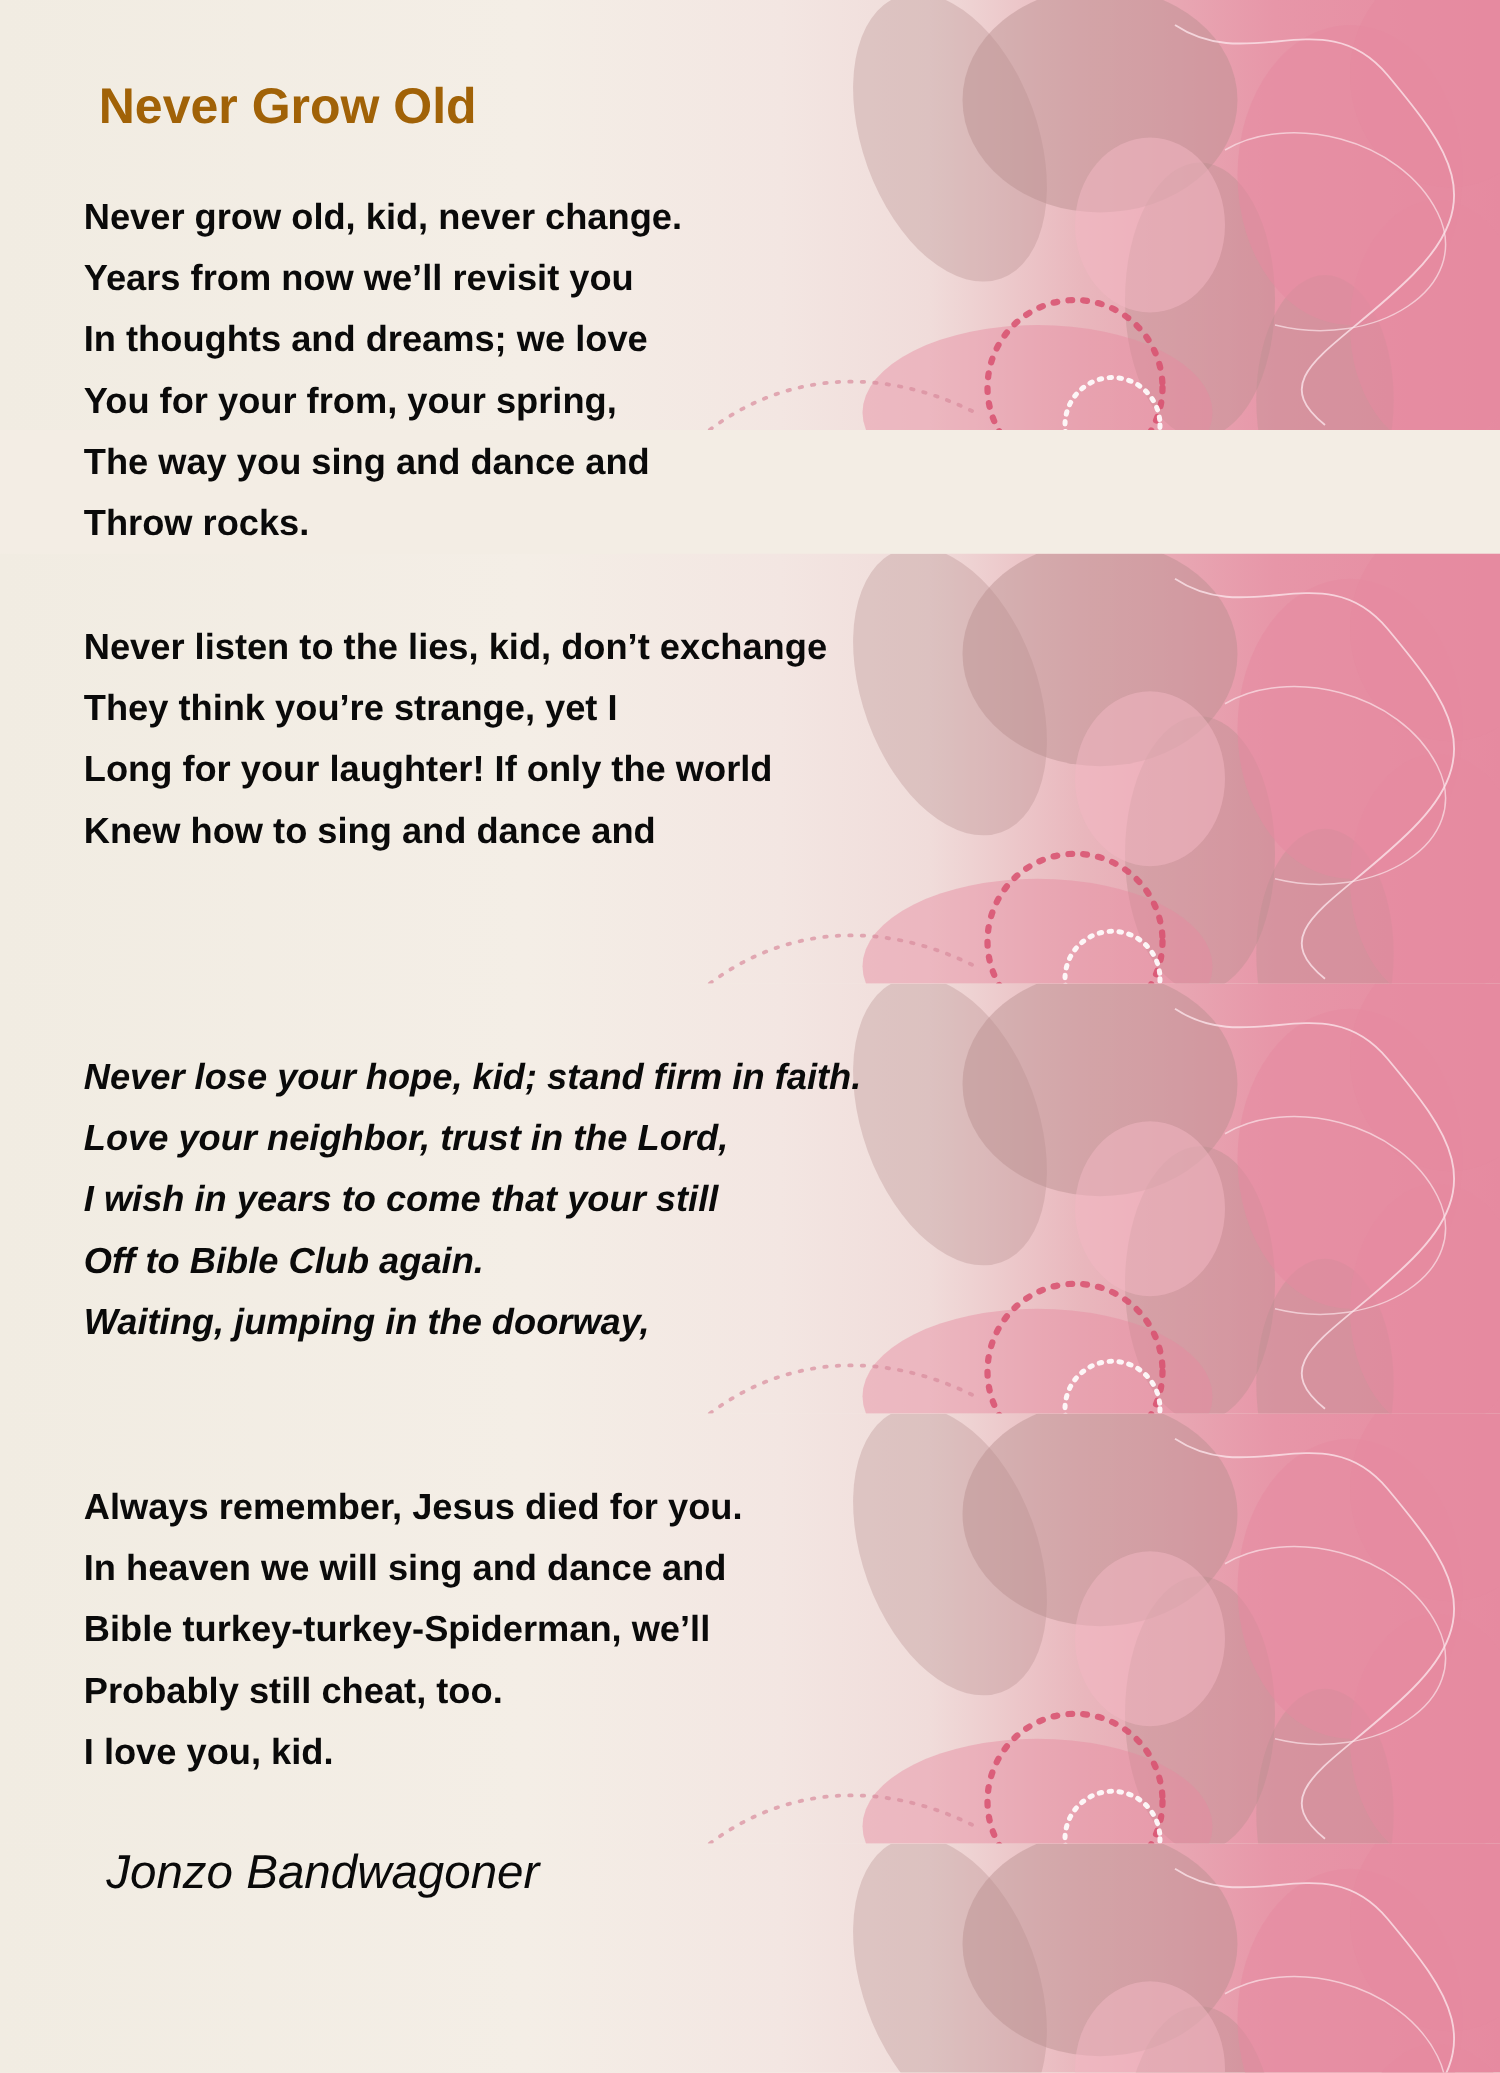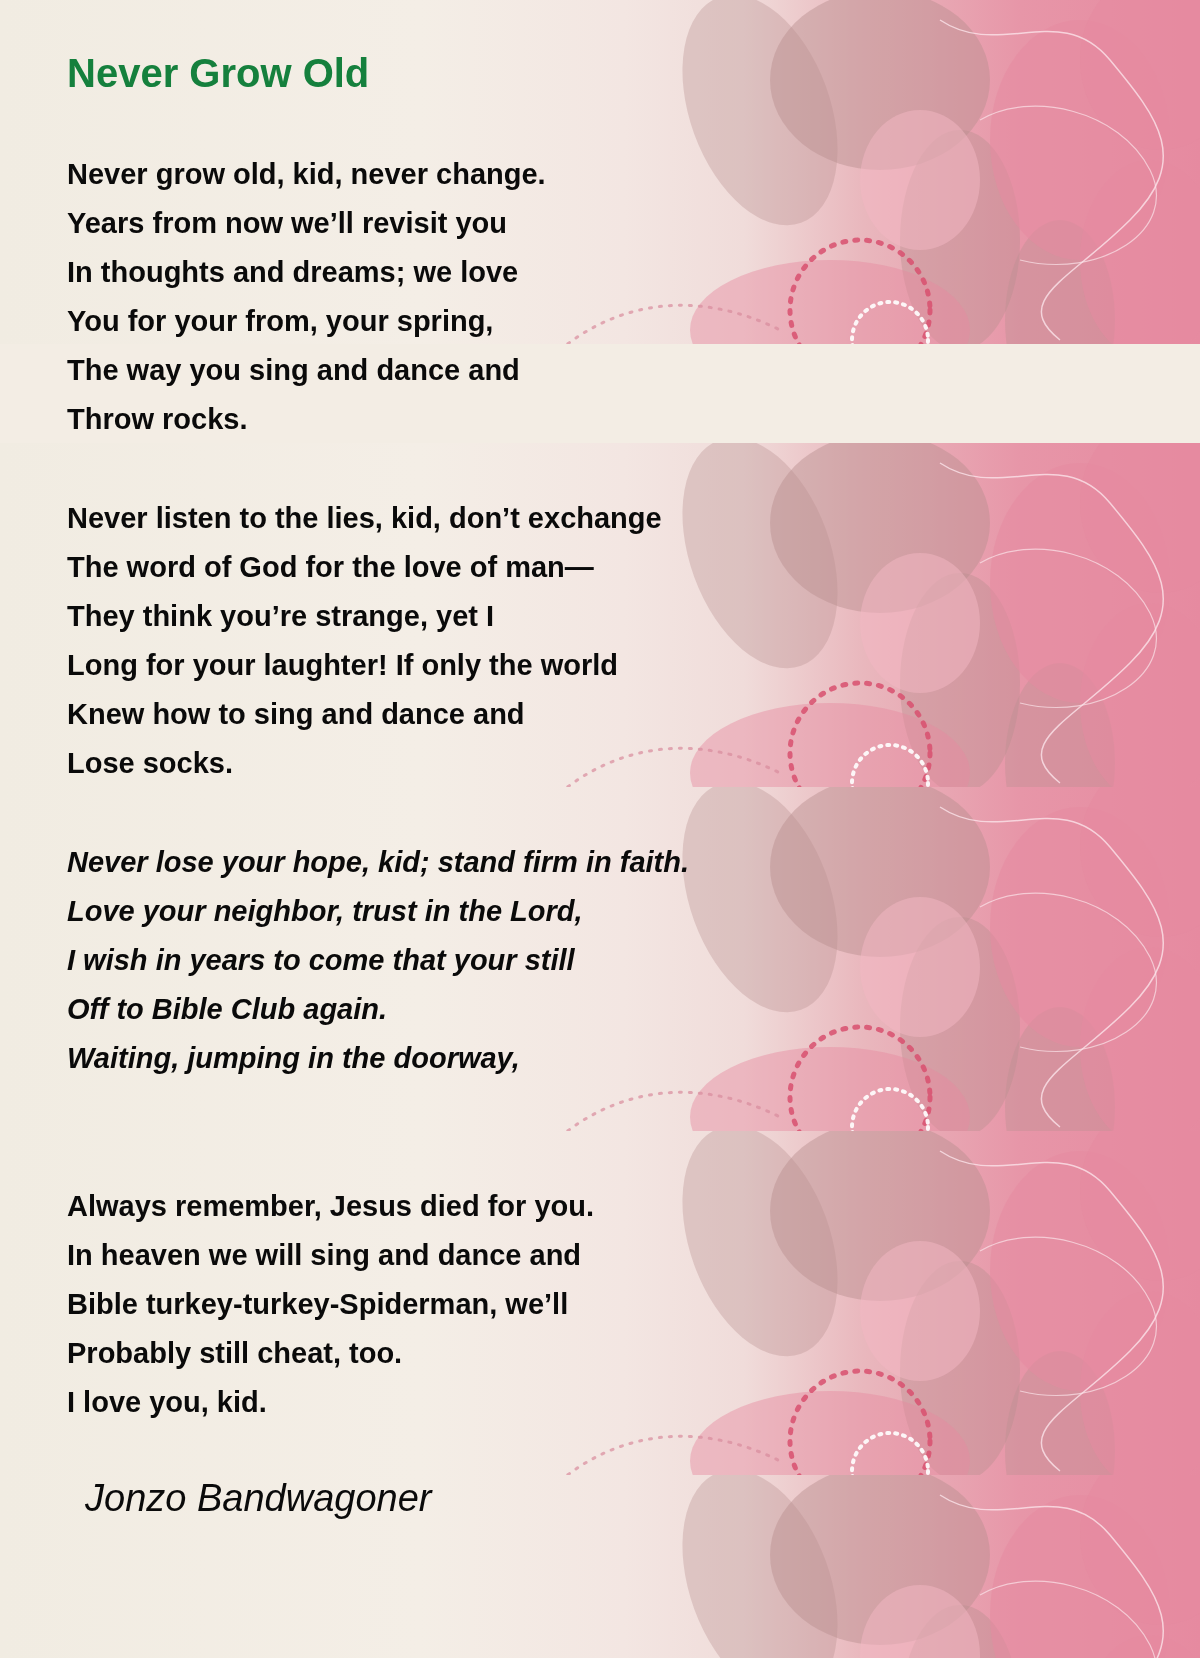--- a/index.html
+++ b/index.html
@@ -30,24 +30,24 @@
     .tile svg { position: absolute; left: 0; top: 0; }
     .content {
       position: relative;
       z-index: 1;
       padding-left: 67px;
     }
     .title {
       position: absolute;
       left: 67px;
       top: 51px;
-      margin: 0;
+      margin: 12px;
       font-size: 40px;
       font-weight: bold;
-      color: #15803d;
+      color: #a16207;
       letter-spacing: 0px;
     }
     .stanza {
       position: absolute;
       left: 67px;
       margin: 0;
     }
     .line {
       display: block;
       font-size: 29px;
@@ -170,25 +170,23 @@
     <span class="line">Never grow old, kid, never change.</span>
     <span class="line">Years from now we’ll revisit you</span>
     <span class="line">In thoughts and dreams; we love</span>
     <span class="line">You for your from, your spring,</span>
     <span class="line">The way you sing and dance and</span>
     <span class="line">Throw rocks.</span>
   </div>
 
   <div class="stanza" style="top:494px;">
     <span class="line">Never listen to the lies, kid, don’t exchange</span>
-    <span class="line">The word of God for the love of man—</span>
     <span class="line">They think you’re strange, yet I</span>
     <span class="line">Long for your laughter! If only the world</span>
     <span class="line">Knew how to sing and dance and</span>
-    <span class="line">Lose socks.</span>
   </div>
 
   <div class="stanza" style="top:838px;font-style:italic;">
     <span class="line">Never lose your hope, kid; stand firm in faith.</span>
     <span class="line">Love your neighbor, trust in the Lord,</span>
     <span class="line">I wish in years to come that your still</span>
     <span class="line">Off to Bible Club again.</span>
     <span class="line">Waiting, jumping in the doorway,</span>
   </div>
 

